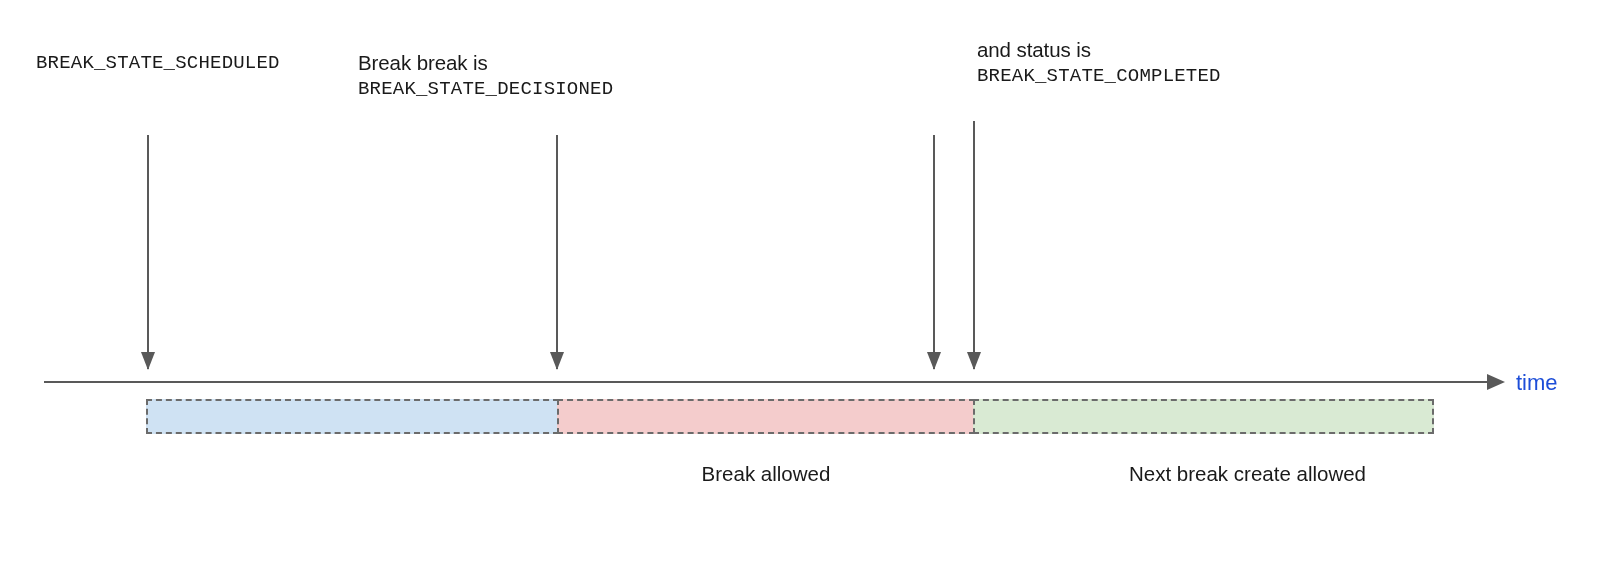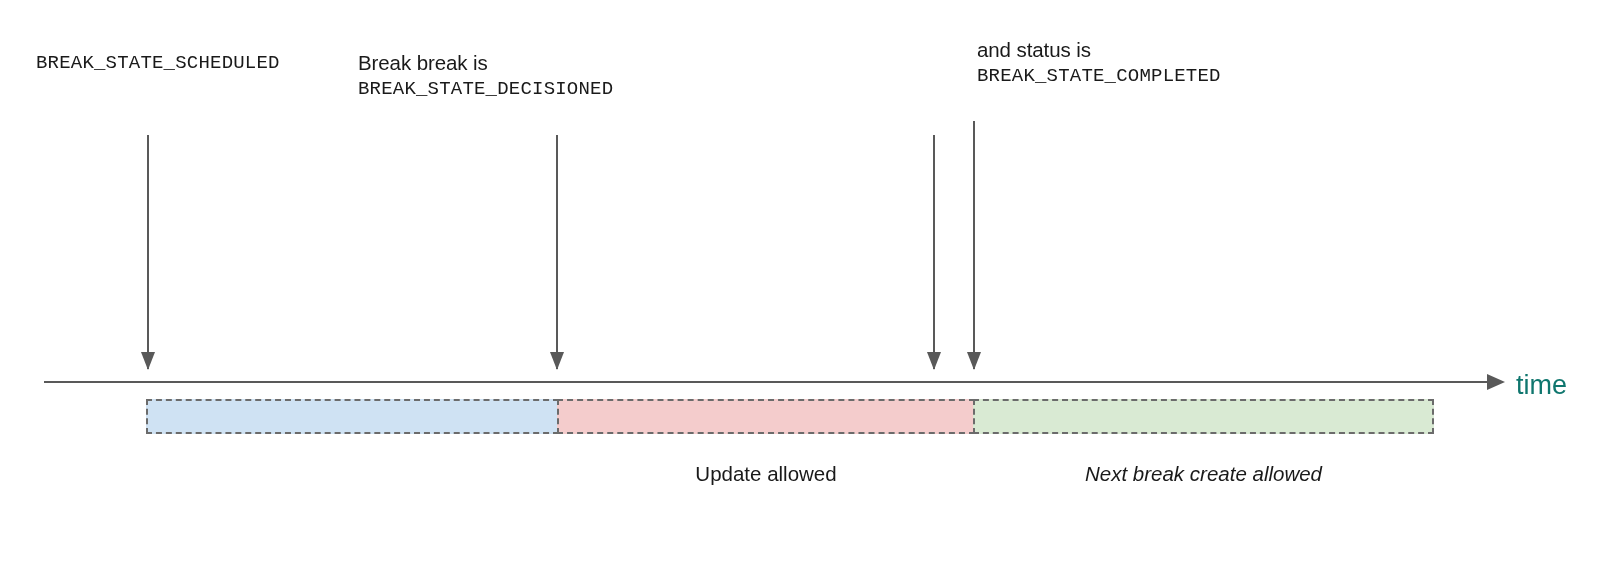--- a/index.html
+++ b/index.html
@@ -73,22 +73,22 @@
     position: absolute;
     width: 0;
     height: 0;
     border-top: 8px solid transparent;
     border-bottom: 8px solid transparent;
     border-left: 18px solid #595959;
   }
   #axis-label {
     position: absolute;
     font-family: "Liberation Sans", sans-serif;
-    font-size: 27px;
-    color: #0f766e;
+    font-size: 22px;
+    color: #1d4ed8;
   }
 
   
   .phase-bar {
     position: absolute;
     box-sizing: border-box;
     border: 2px dashed #6b6b6b;
     height: 35px;
   }
   .phase-caption {
@@ -141,16 +141,16 @@
   </div>
 
   <div id="axis-line" style="left:44px; top:381px; width:1450px;"></div>
   <div id="axis-arrow-head" style="left:1487px; top:374px;"></div>
   <div id="axis-label" style="left:1516px; top:370px;">time</div>
 
   <div class="phase-bar" style="left:146px; top:399px; width:413px; background:#cfe2f3;"></div>
   <div class="phase-bar" style="left:557px; top:399px; width:418px; background:#f4cccc;"></div>
   <div class="phase-bar" style="left:973px; top:399px; width:461px; background:#d9ead3;"></div>
 
-  <div class="phase-caption" style="left:557px; top:462px; width:418px;">Update allowed</div>
-  <div class="phase-caption" style="left:973px; top:462px; width:461px;font-style:italic;">Next break create allowed</div>
+  <div class="phase-caption" style="left:557px; top:462px; width:418px;">Break allowed</div>
+  <div class="phase-caption" style="left:1017px; top:462px; width:461px;">Next break create allowed</div>
 
 </div>
 
 </body></html>

